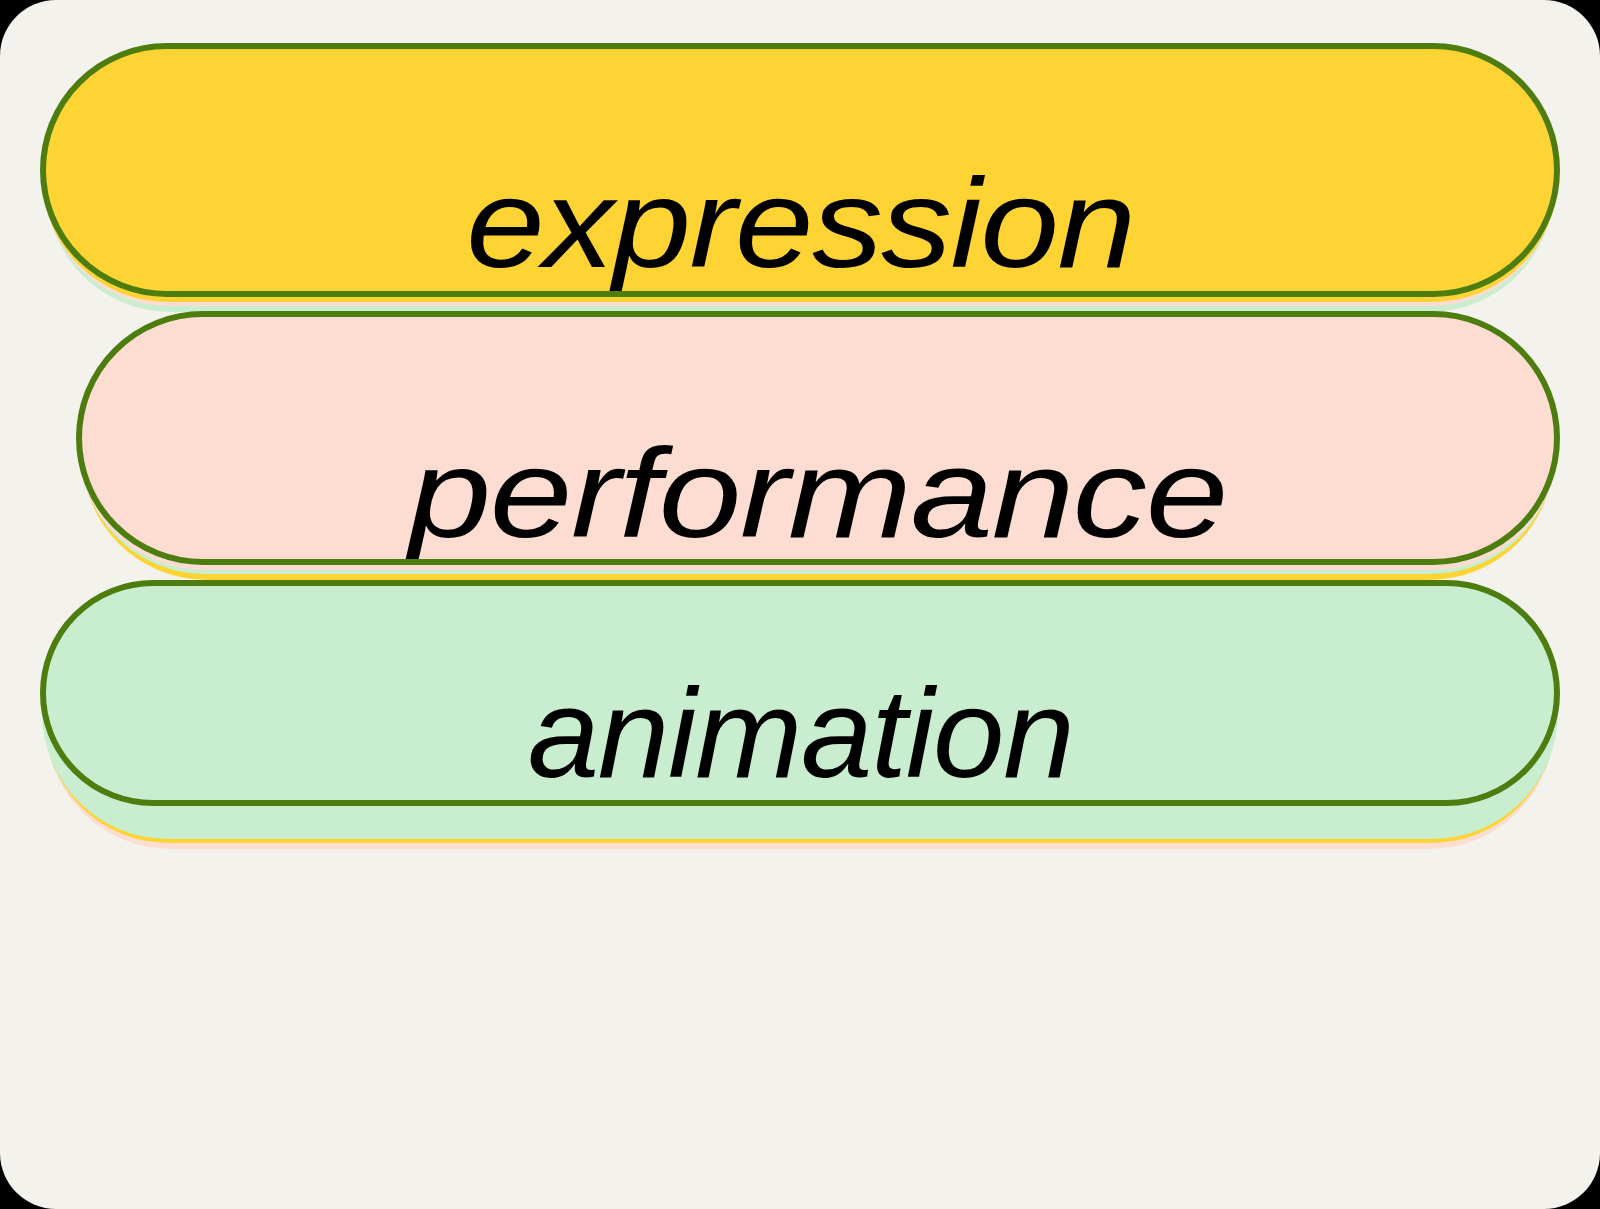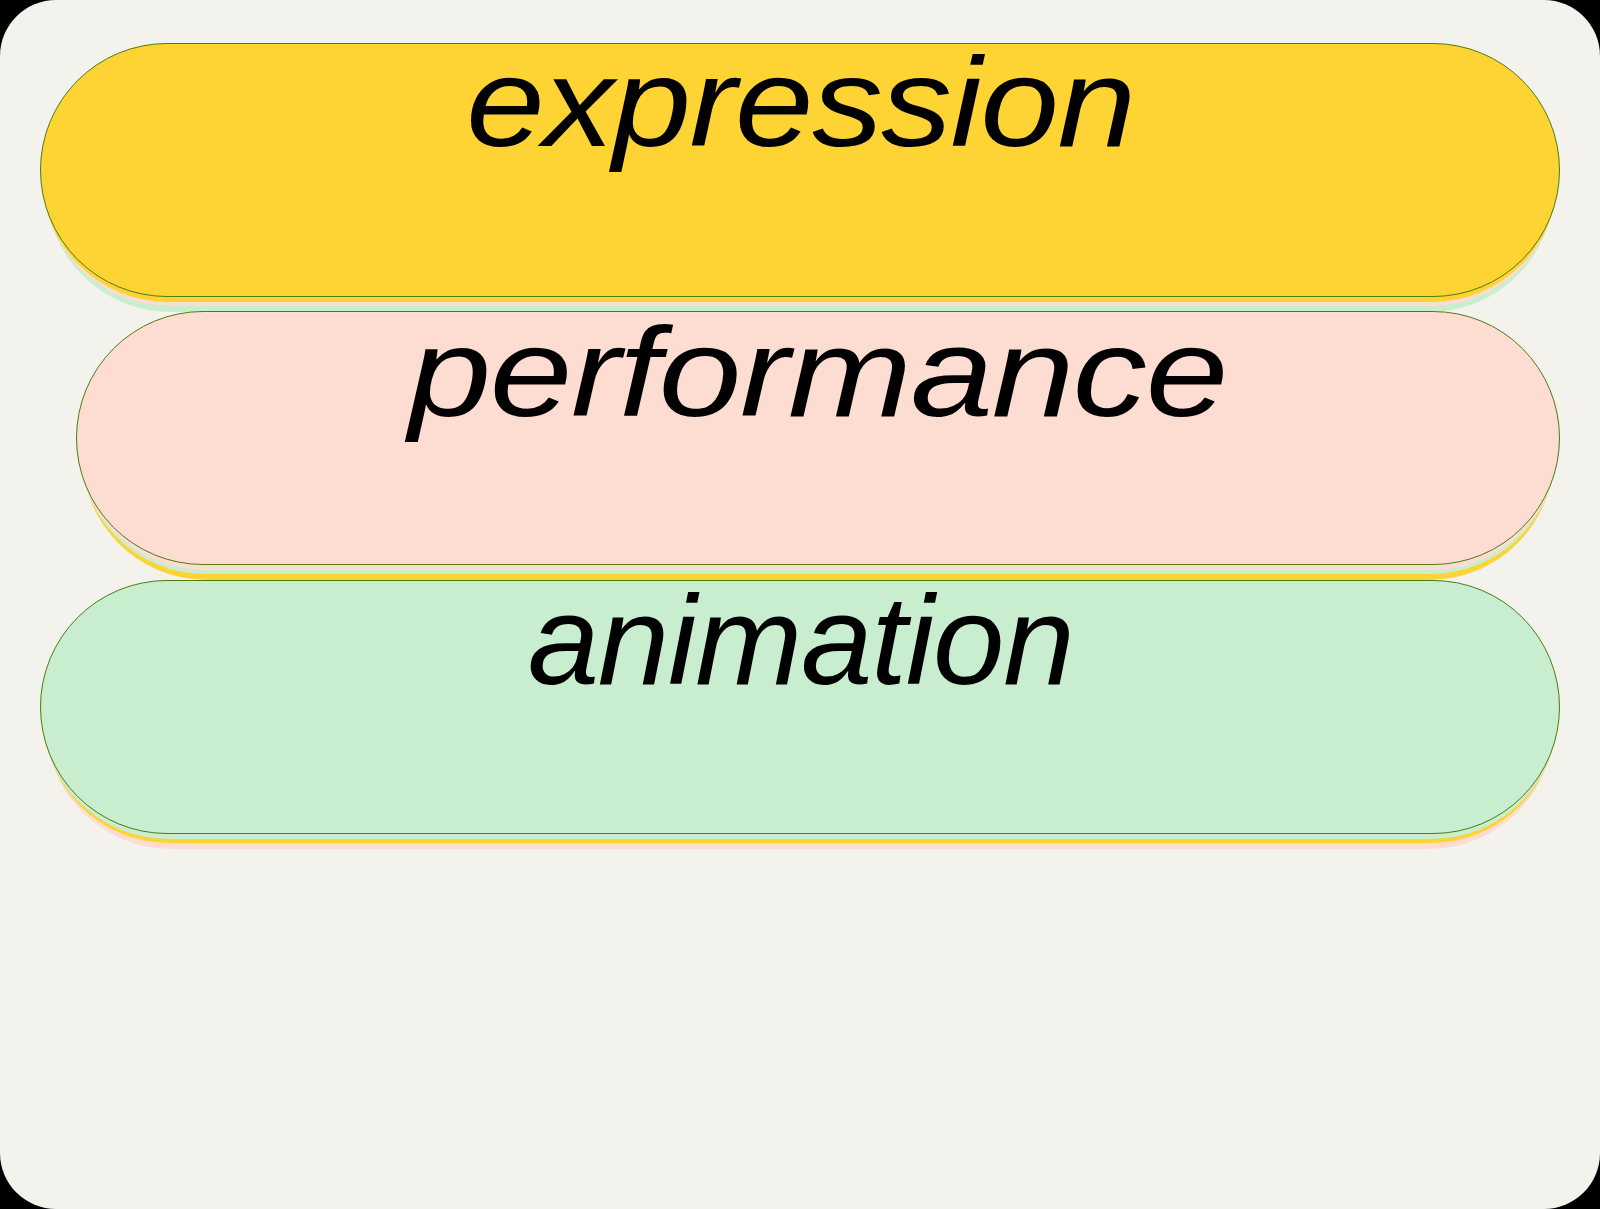--- a/index.html
+++ b/index.html
@@ -34,24 +34,24 @@
   
   .shadow-layer {
     position: absolute;
     border-radius: 999px;
     box-sizing: border-box;
   }
 
   .pill {
     position: absolute;
     border-radius: 999px;
-    border: 1px solid #4d7c0f;
+    border: 6px solid #4d7c0f;
     box-sizing: border-box;
     display: flex;
-    align-items: flex-start;
+    align-items: flex-end;
     justify-content: center;
     overflow: hidden;
   }
 
   .pill-label {
     font-family: "Liberation Sans", "DejaVu Sans", sans-serif;
     font-weight: 400;
     font-style: italic;
     color: #000000;
     white-space: nowrap;
@@ -74,21 +74,21 @@
   #stack-2 .shadow-layer.l2 { left: 44px; right: 44px; top: 66px; height: 250px; background: #C8EDCF; }
   #stack-2 .shadow-layer.l3 { left: 42px; right: 42px; top: 60px; height: 252px; background: #FDDCD2; }
   #stack-2 .pill { left: 40px; right: 40px; top: 53px; height: 254px; background: #FDDCD2; }
   #stack-2 .pill-label { font-size: 126px; transform: translateY(-2px) scaleX(1.18); }
 
   
   #stack-3 { top: 528px; height: 330px; }
   #stack-3 .shadow-layer.l1 { left: 46px; right: 46px; top: 71px; height: 250px; background: #FDDCD2; }
   #stack-3 .shadow-layer.l2 { left: 44px; right: 44px; top: 65px; height: 250px; background: #FDD433; }
   #stack-3 .shadow-layer.l3 { left: 42px; right: 42px; top: 59px; height: 252px; background: #C8EDCF; }
-  #stack-3 .pill { left: 40px; right: 40px; top: 52px; height: 254px; background: #C8EDCF; }
+  #stack-3 .pill { left: 40px; right: 40px; top: 52px; height: 226px; background: #C8EDCF; }
   #stack-3 .pill-label { font-size: 126px; transform: translateY(-3px) scaleX(1.02); }
 
   
   #stack-4 { top: 788px; height: 380px; }
   #stack-4 .shadow-layer.l1 { left: 48px; right: 48px; top: 87px; height: 263px; background: #FDD433; }
   #stack-4 .shadow-layer.l2 { left: 46px; right: 46px; top: 78px; height: 263px; background: #C8EDCF; }
   #stack-4 .shadow-layer.l3 { left: 44px; right: 44px; top: 69px; height: 263px; background: #FDDCD2; }
   #stack-4 .shadow-layer.l4 { left: 42px; right: 42px; top: 61px; height: 263px; background: #EAF4EC; }
   #stack-4 .pill { left: 40px; right: 40px; top: 53px; height: 272px; background: #F8F8F8; }
   #stack-4 .pill-label { font-size: 126px; transform: translateY(4px) scaleX(1.10); }

